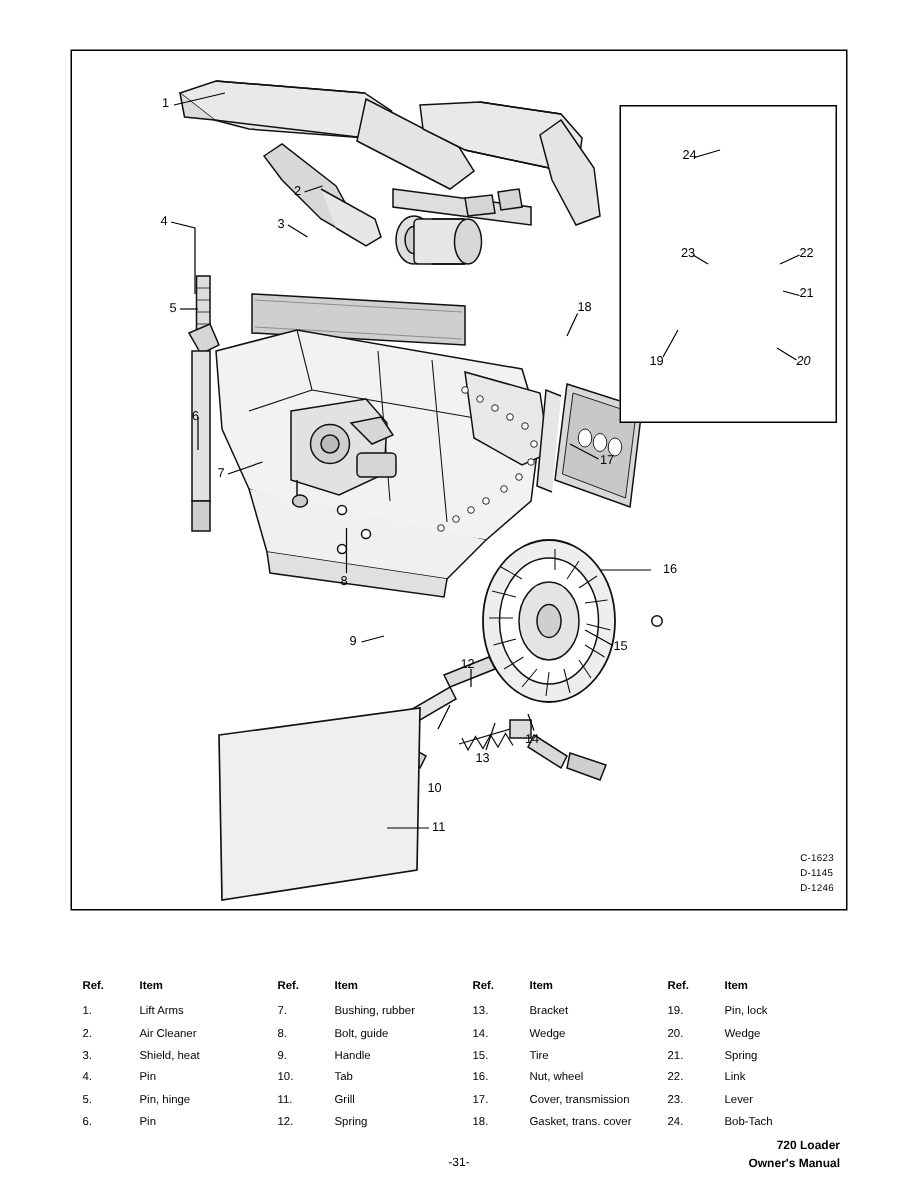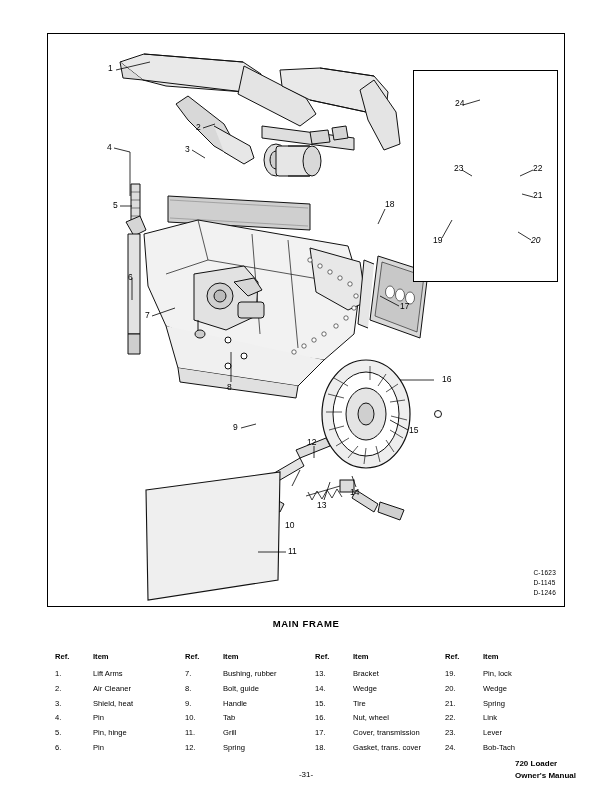--- a/index.html
+++ b/index.html
@@ -96,22 +96,23 @@
     display: flex;
     font-size: 7.6px;
     line-height: 1.0;
     margin-bottom: 7.2px;
   }
   .parts-row .ref { width: 38px; }
   .parts-row .item { flex: 1; }
   
   .footer-right {
     position: absolute;
-    right: 36px;
+    right: 52px;
     top: 758px;
+    text-align: right;
     font-size: 8px;
     font-weight: bold;
     line-height: 1.45;
   }
   .page-num {
     position: absolute;
     left: 0;
     top: 770px;
     width: 612px;
     text-align: center;
@@ -344,21 +345,20 @@
     <div class="lbl" style="left:400px;  top:302px;">17</div>
     <div class="lbl" style="left:385px;  top:200px;">18</div>
     <div class="lbl" style="left:433px;  top:236px;">19</div>
     <div class="lbl" style="left:531px;  top:236px;font-style:italic;">20</div>
     <div class="lbl" style="left:533px;  top:191px;">21</div>
     <div class="lbl" style="left:533px;  top:164px;">22</div>
     <div class="lbl" style="left:454px;  top:164px;">23</div>
     <div class="lbl" style="left:455px;  top:99px;">24</div>
   </div>
 
-  <div class="caption">MAIN FRAME</div>
 
   <div class="parts-list">
 
     <div class="parts-col">
       <div class="parts-head">
         <span class="ref">Ref.</span>
         <span class="item">Item</span>
       </div>
       <div class="parts-row">
         <span class="ref">1.</span>

